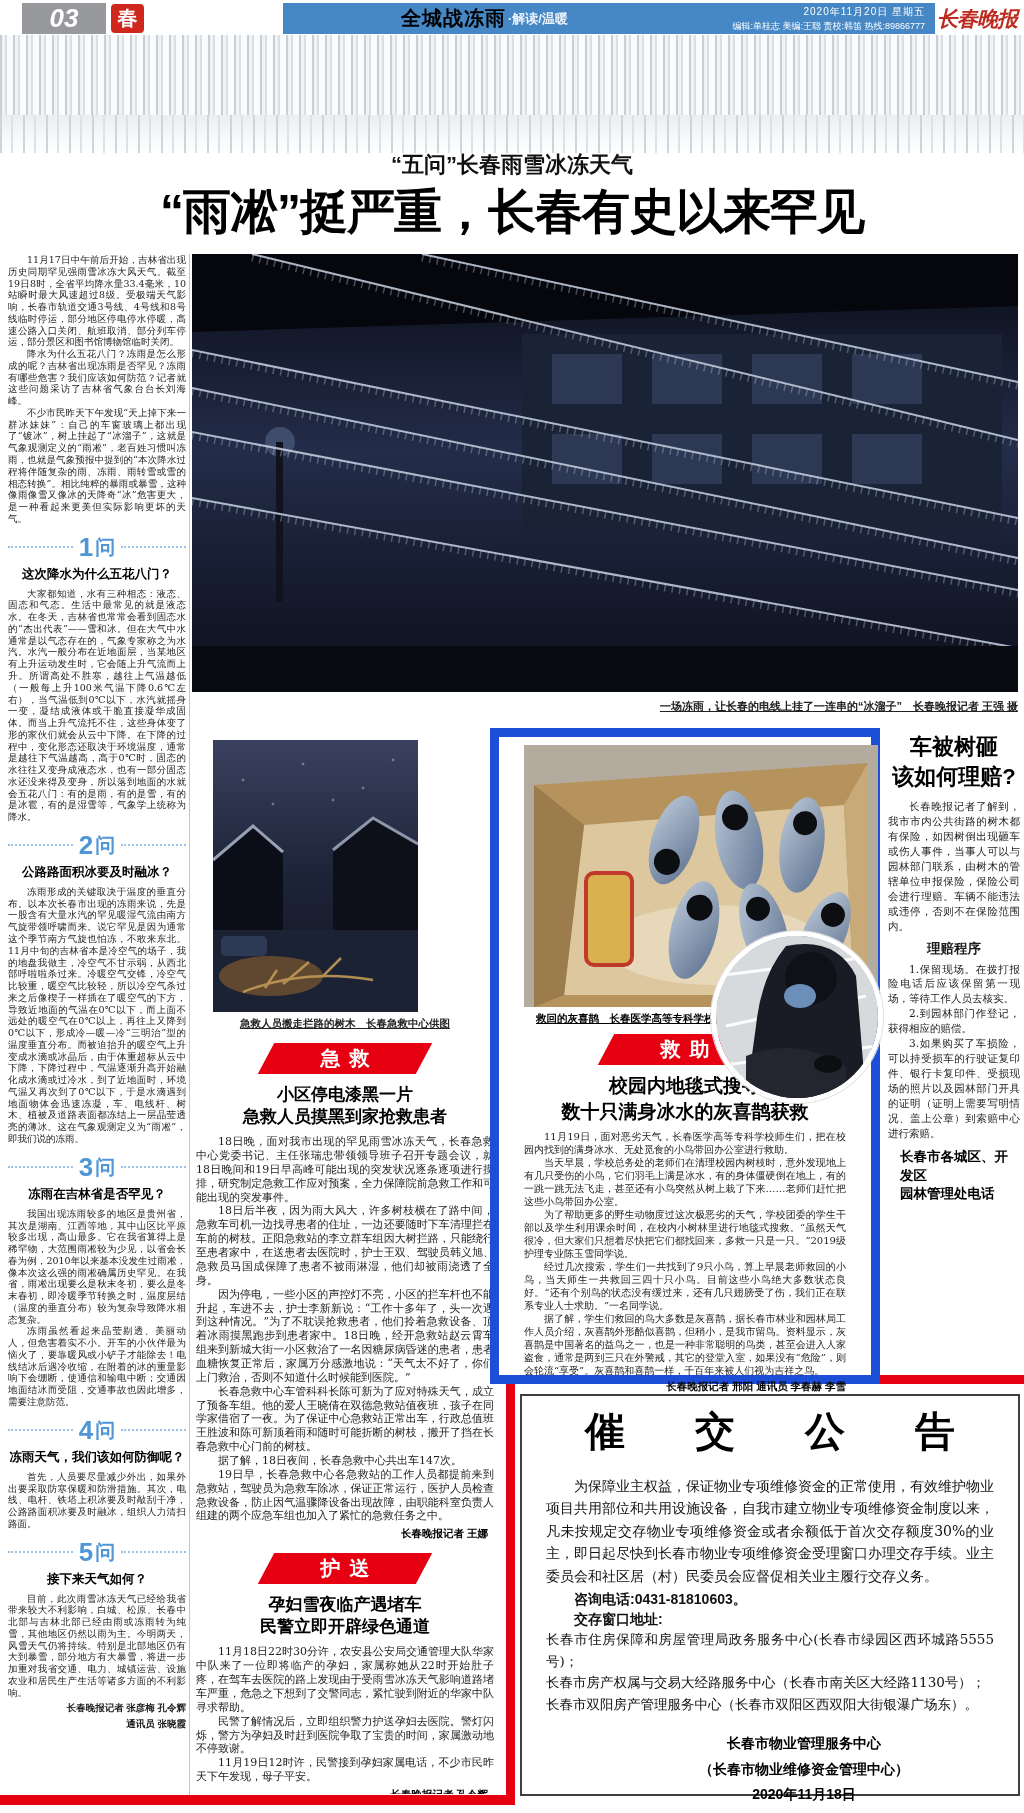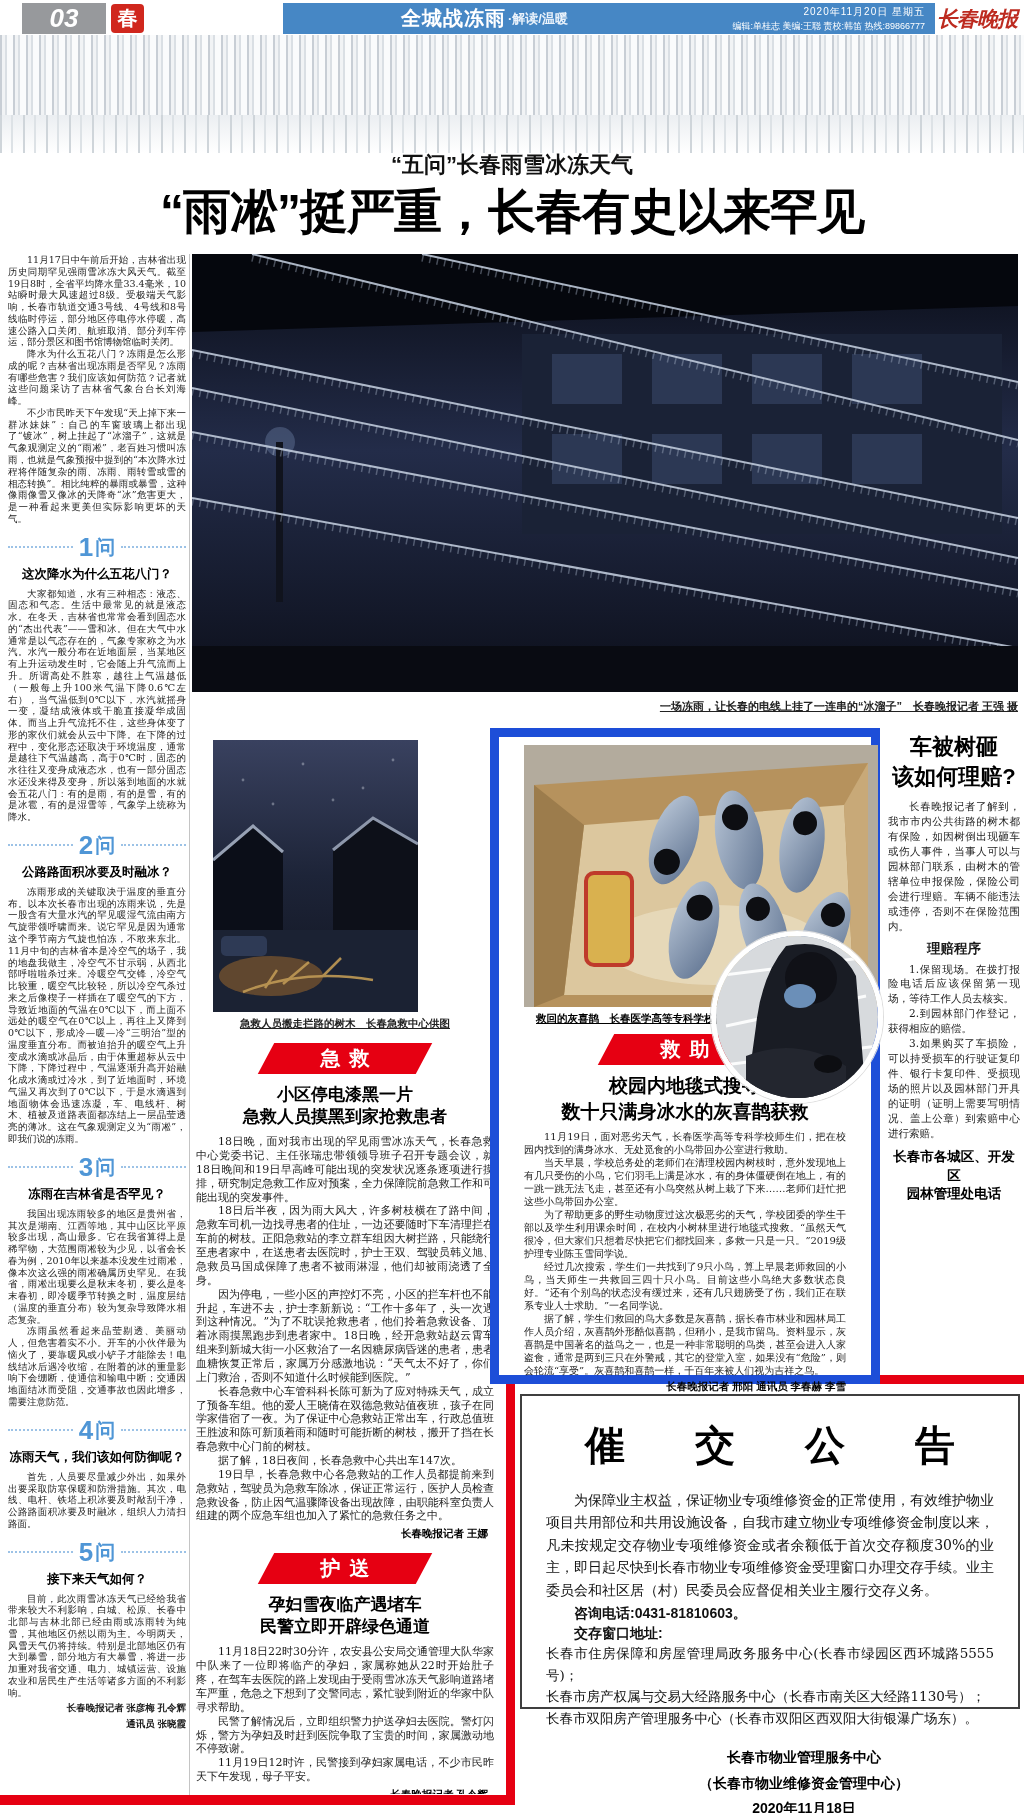--- a/index.html
+++ b/index.html
@@ -6,21 +6,21 @@
   body { background:#888; font-family:"DejaVu Serif","Liberation Serif",serif; }
   #page { position:relative; width:1024px; height:1813px; background:#fff; margin:0 auto; overflow:hidden; }
 
   
   .hdr { position:absolute; top:3px; left:0; width:1024px; height:22px; }
   .pagenum { position:absolute; left:22px; top:0; width:84px; height:31px; background:#97999c;
              color:#fff; font:italic 900 26px "Liberation Sans",sans-serif; text-align:center; line-height:31px; }
   .seal { position:absolute; left:111px; top:1px; width:33px; height:29px; background:#d0271d; border-radius:4px;
           color:#fff; font:bold 20px "DejaVu Serif",serif; text-align:center; line-height:29px; }
   .bluebar { position:absolute; left:283px; top:0; width:652px; height:31px; background:#4687c5; display:flex; align-items:center; }
-  .bb-title { color:#ffffff; font:bold 20px "Liberation Sans",sans-serif; margin-left:118px; letter-spacing:1px; }
+  .bb-title { color:#000000; font:bold 20px "Liberation Sans",sans-serif; margin-left:118px; letter-spacing:1px; }
   .bb-sub { color:#eaf2fb; font:bold 13px "Liberation Sans",sans-serif; margin-left:2px; }
   .bb-meta { margin-left:auto; text-align:right; padding-right:10px; color:#fff; font-family:"Liberation Sans",sans-serif; }
   .bb-date { font-size:10px; letter-spacing:1px; }
   .bb-staff { font-size:9px; margin-top:1px; }
   .masthead { position:absolute; right:4px; top:0; width:86px; height:31px; color:#bd2b20;
               font:italic 900 21px "DejaVu Serif",serif; text-align:center; line-height:31px; letter-spacing:-1px; }
 
   
   .icicles { position:absolute; left:0; top:35px; width:1024px; height:80px;
     background:
@@ -84,26 +84,26 @@
   .red-ext { position:absolute; left:880px; top:1375px; width:144px; height:9px; background:#e60012; }
   .red-vdiv { position:absolute; left:506px; top:1384px; width:9px; height:411px; background:#e60012; }
   .red-bottom { position:absolute; left:0; top:1795px; width:515px; height:10px; background:#e60012; }
 
   
   .right-col { position:absolute; left:888px; top:732px; width:132px; height:648px; overflow:hidden; }
   .claims-title { text-align:center; font:900 22px "Liberation Sans",sans-serif; line-height:1.35; }
   .claims-body { margin-top:8px; font-size:10.5px; line-height:1.42; text-align:justify; color:#1c1c1c; }
   .claims-body p { text-indent:2em; }
   .claims-sub { text-align:center; font:bold 13.5px "Liberation Sans",sans-serif; margin:6px 0 4px; }
-  .phones-title { text-align:center; font:bold 13.5px "Liberation Sans",sans-serif; line-height:1.35; margin:8px 4px 5px; }
+  .phones-title { font:bold 13.5px "Liberation Sans",sans-serif; line-height:1.35; margin:8px 12px 5px; }
   .phone-line { font-size:10.5px; line-height:1.55; padding-left:12px; color:#1c1c1c; }
 
   
-  .notice { position:absolute; left:520px; top:1394px; width:500px; height:315px;
-            border:2px solid #3f3f3f; background:#fff; padding:14px 24px 0; }
+  .notice { position:absolute; left:520px; top:1394px; width:500px; height:402px;
+            border:2px solid #3f3f3f; background:#fff; padding:0 24px 0; }
   .notice-title { text-align:center; font:900 40px "DejaVu Serif",serif; letter-spacing:28px;
                   padding-left:28px; margin-top:8px; }
   .notice-body { margin-top:16px; font-size:14px; line-height:1.6; text-align:justify; color:#111; }
   .notice-body .ind { text-indent:2em; }
   .notice-phone { font:bold 14px "Liberation Sans",sans-serif; margin-top:4px; text-indent:2em; }
   .notice-addr-label { font:bold 14px "Liberation Sans",sans-serif; margin-top:2px; text-indent:2em; }
   .notice-addr { font-size:13.5px; line-height:1.6; color:#111; }
   .notice-sign { width:320px; margin:16px 30px 0 auto; text-align:center;
                  font:bold 14px "Liberation Sans",sans-serif; line-height:1.8; }
 </style>

